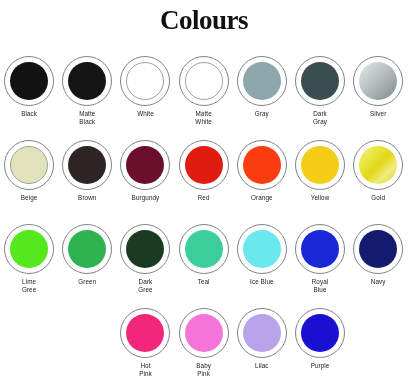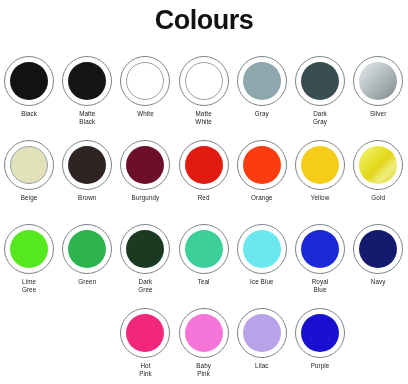--- a/index.html
+++ b/index.html
@@ -18,21 +18,21 @@
 
   #page-title {
     text-align: center;
     font-size: 27px;
     font-weight: bold;
     letter-spacing: -0.5px;
     color: #111111;
     margin: 0;
     padding-top: 3px;
     line-height: 34px;
-    font-family: Liberation Sans, sans-serif;
+    font-family: Liberation Serif, serif;
   }
 
   #swatch-grid {
     position: absolute;
     top: 56px;
     left: 0;
     width: 408px;
   }
 
   .swatch-row {

